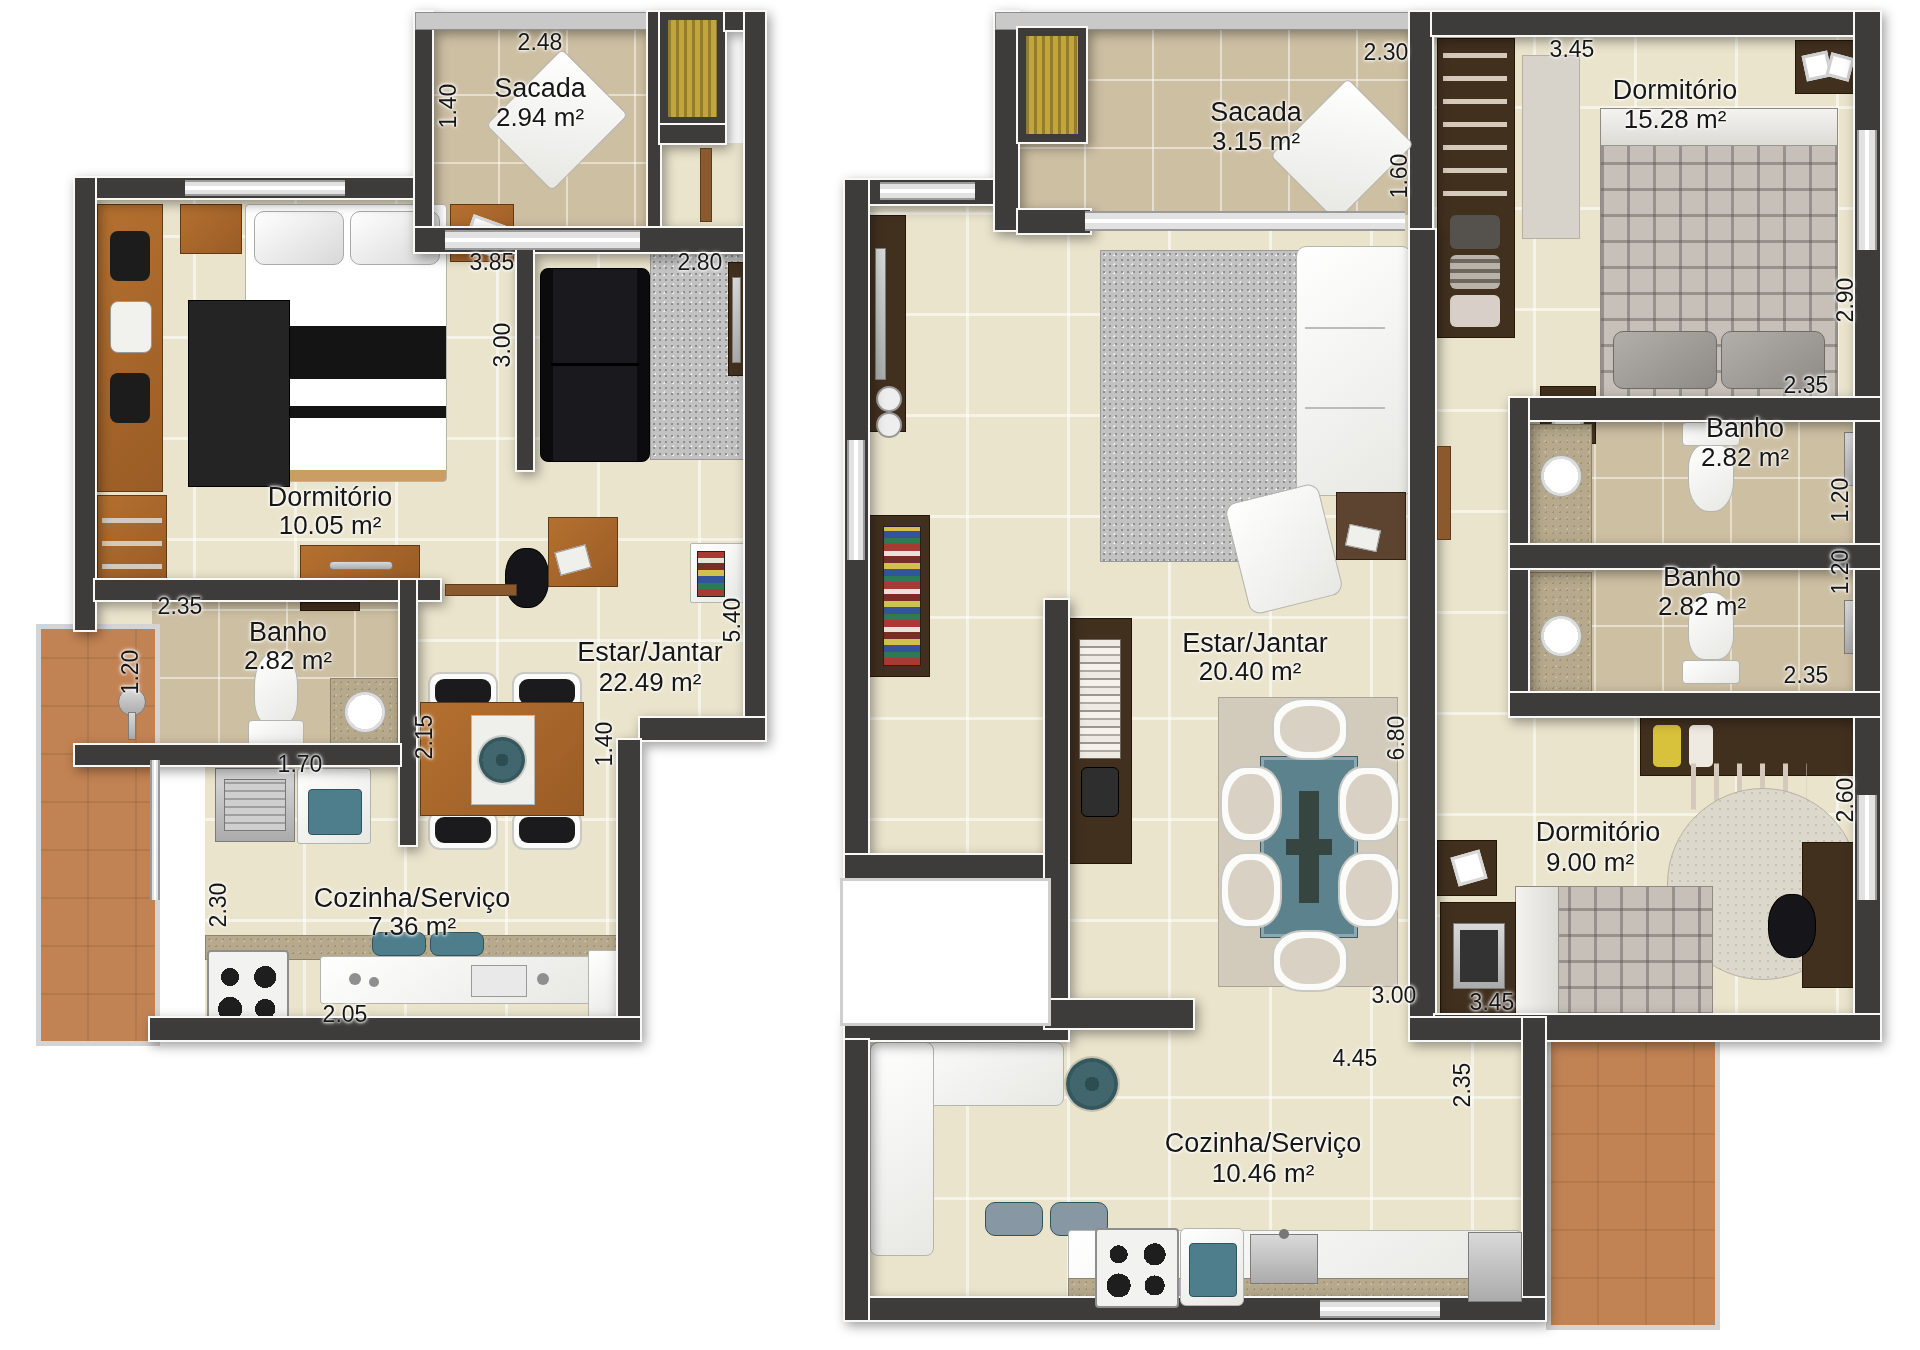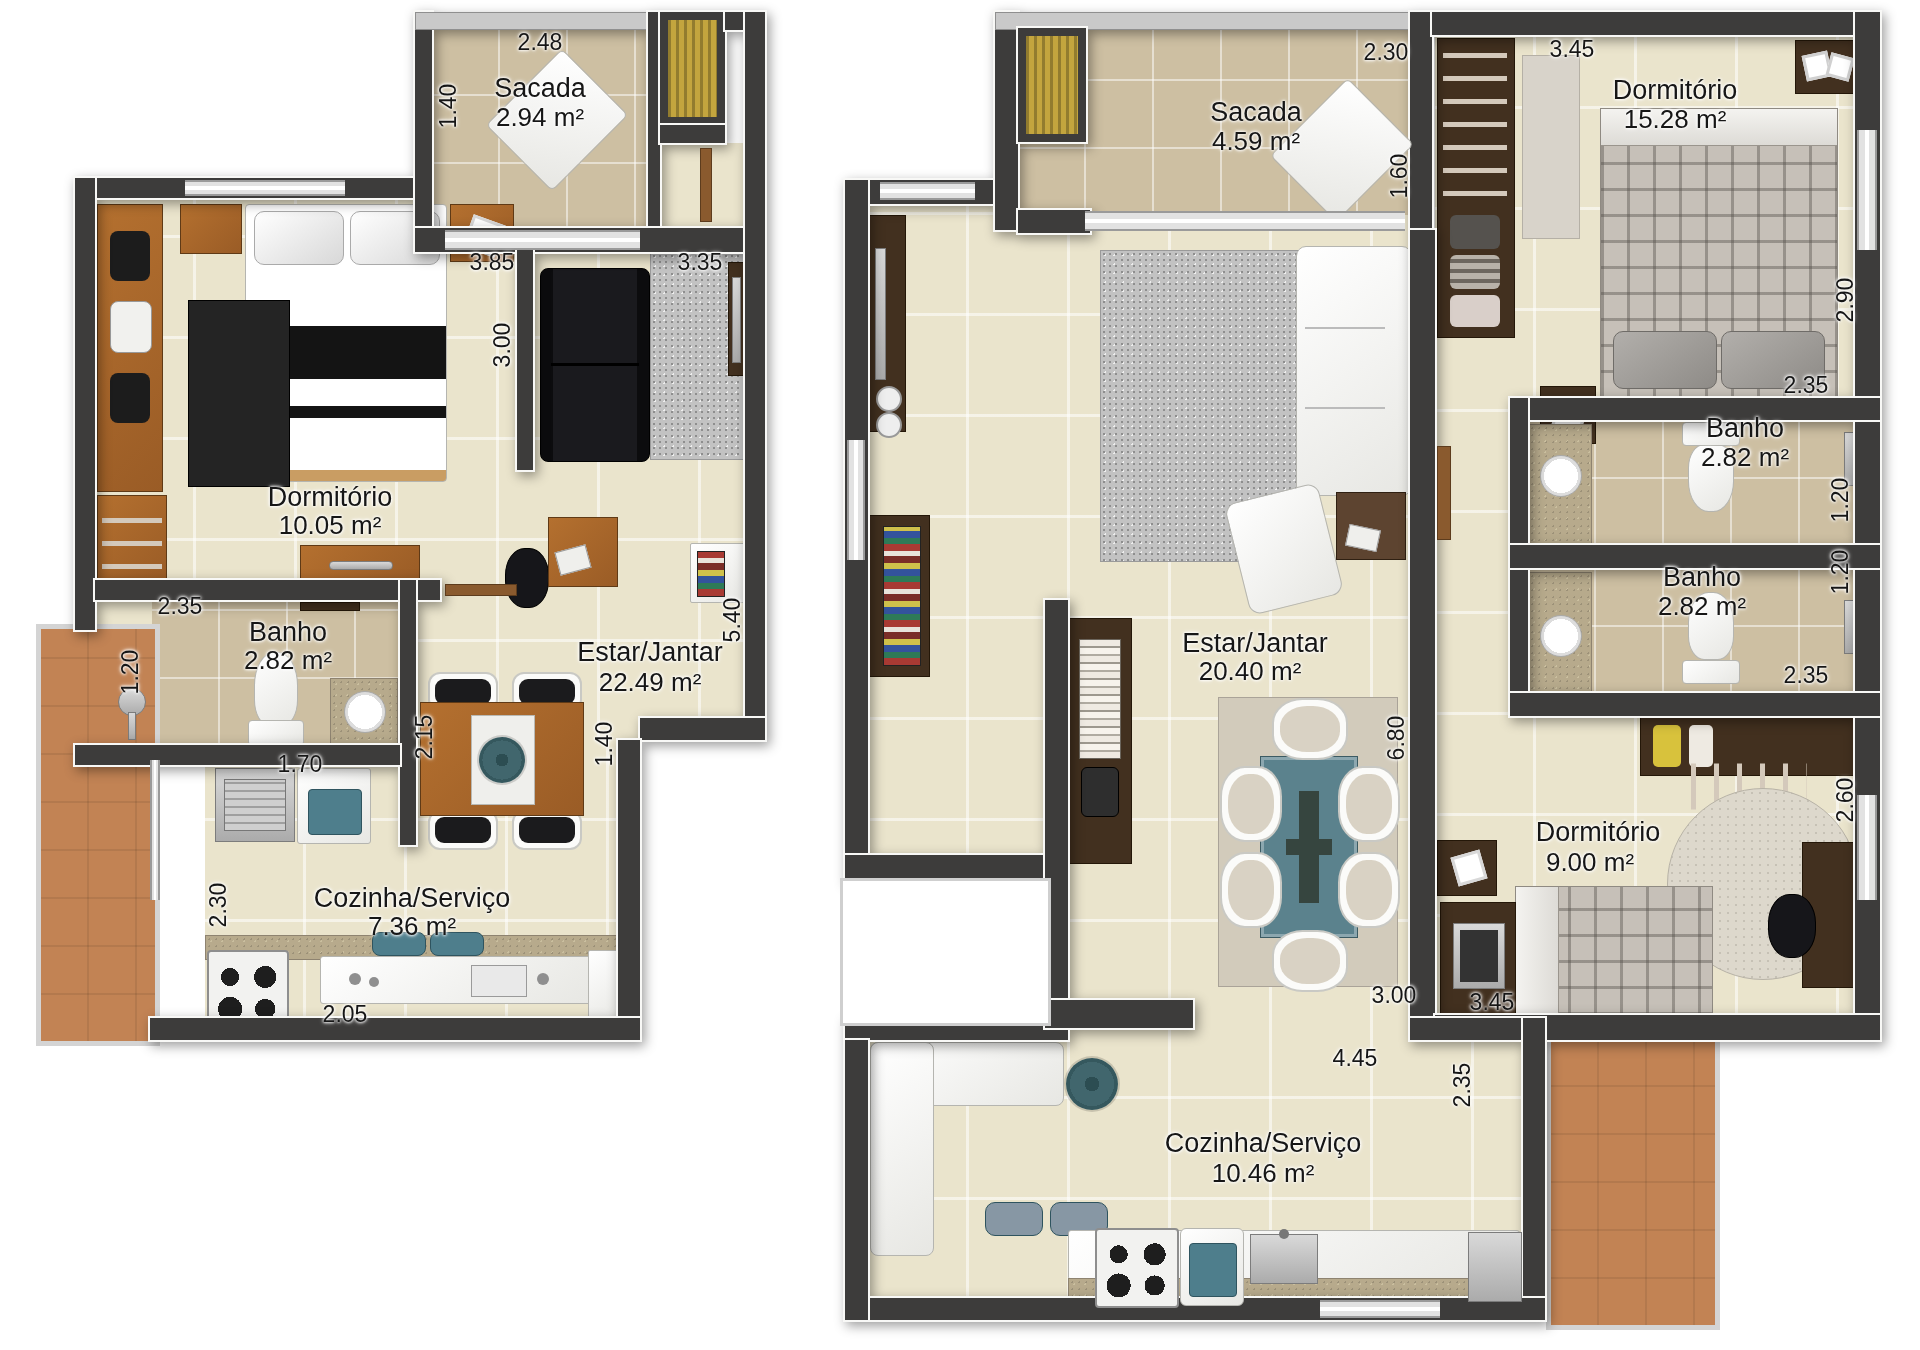--- a/index.html
+++ b/index.html
@@ -189,21 +189,21 @@
     <div class="room-area" style="left:288px;top:660px;">2.82 m²</div>
     <div class="room-name" style="left:650px;top:652px;">Estar/Jantar</div>
     <div class="room-area" style="left:650px;top:682px;">22.49 m²</div>
     <div class="room-name" style="left:412px;top:898px;">Cozinha/Serviço</div>
     <div class="room-area" style="left:412px;top:926px;">7.36 m²</div>
 
     <div class="dim" style="left:540px;top:42px;">2.48</div>
     <div class="dim v" style="left:448px;top:106px;">1.40</div>
     <div class="dim" style="left:492px;top:262px;">3.85</div>
     <div class="dim v" style="left:502px;top:345px;">3.00</div>
-    <div class="dim" style="left:700px;top:262px;">3.35</div>
+    <div class="dim" style="left:700px;top:262px;">2.80</div>
     <div class="dim" style="left:180px;top:606px;">2.35</div>
     <div class="dim v" style="left:130px;top:672px;">1.20</div>
     <div class="dim v" style="left:424px;top:737px;">2.15</div>
     <div class="dim" style="left:300px;top:764px;">1.70</div>
     <div class="dim v" style="left:218px;top:905px;">2.30</div>
     <div class="dim" style="left:345px;top:1014px;">2.05</div>
     <div class="dim v" style="left:604px;top:744px;">1.40</div>
     <div class="dim v" style="left:732px;top:620px;">5.40</div>
   </div>
 
@@ -365,21 +365,21 @@
 
     <div class="glass-h" style="left:880px;top:182px;width:95px;height:18px;"></div>
     <div class="glass-h" style="left:1085px;top:211px;width:320px;height:20px;"></div>
     <div class="glass-v" style="left:847px;top:440px;width:18px;height:120px;"></div>
     <div class="glass-v" style="left:1857px;top:130px;width:20px;height:120px;"></div>
     <div class="glass-v" style="left:1857px;top:795px;width:20px;height:105px;"></div>
     <div class="glass-h" style="left:1320px;top:1300px;width:120px;height:18px;"></div>
     <div class="doorleaf" style="left:1437px;top:446px;width:12px;height:92px;"></div>
 
     <div class="room-name" style="left:1256px;top:112px;">Sacada</div>
-    <div class="room-area" style="left:1256px;top:141px;">4.59 m²</div>
+    <div class="room-area" style="left:1256px;top:141px;">3.15 m²</div>
     <div class="room-name" style="left:1675px;top:90px;">Dormitório</div>
     <div class="room-area" style="left:1675px;top:119px;">15.28 m²</div>
     <div class="room-name" style="left:1745px;top:428px;">Banho</div>
     <div class="room-area" style="left:1745px;top:457px;">2.82 m²</div>
     <div class="room-name" style="left:1702px;top:577px;">Banho</div>
     <div class="room-area" style="left:1702px;top:606px;">2.82 m²</div>
     <div class="room-name" style="left:1255px;top:643px;">Estar/Jantar</div>
     <div class="room-area" style="left:1250px;top:671px;">20.40 m²</div>
     <div class="room-name" style="left:1598px;top:832px;">Dormitório</div>
     <div class="room-area" style="left:1590px;top:862px;text-align:right;">9.00 m²</div>

